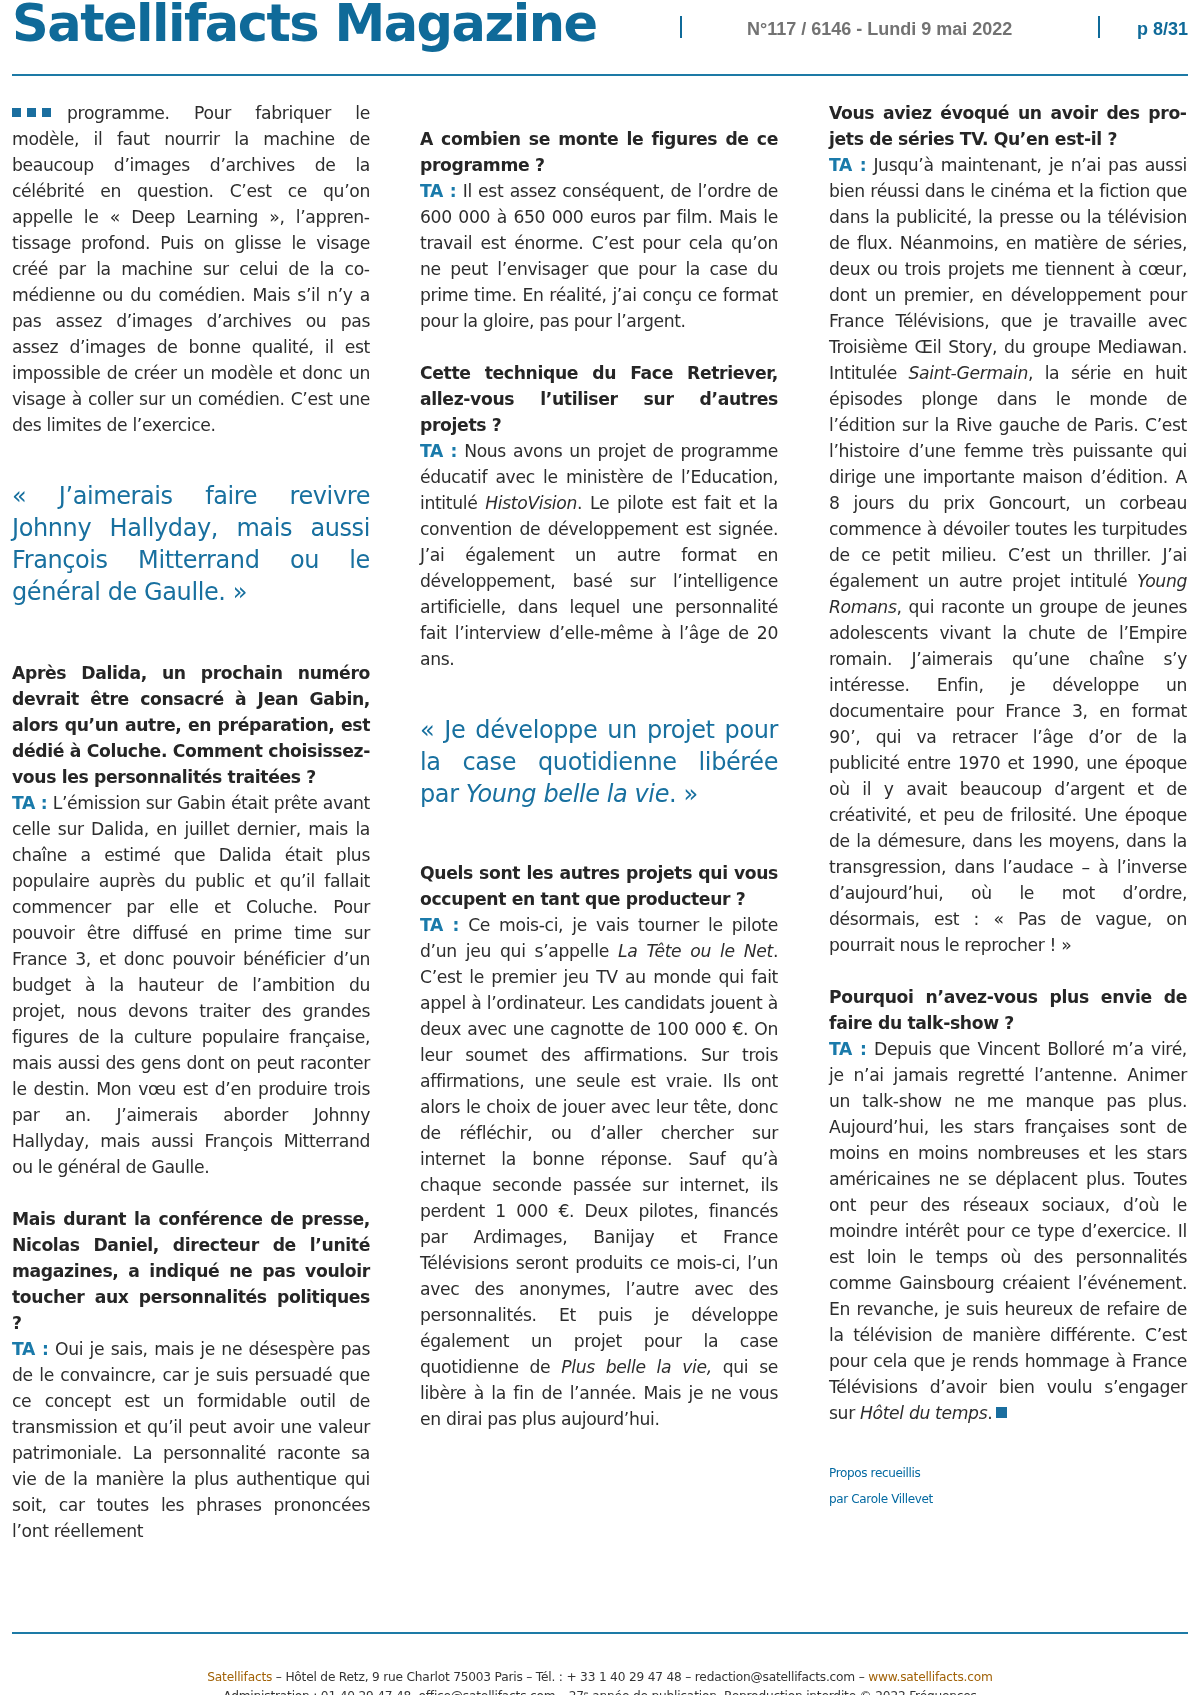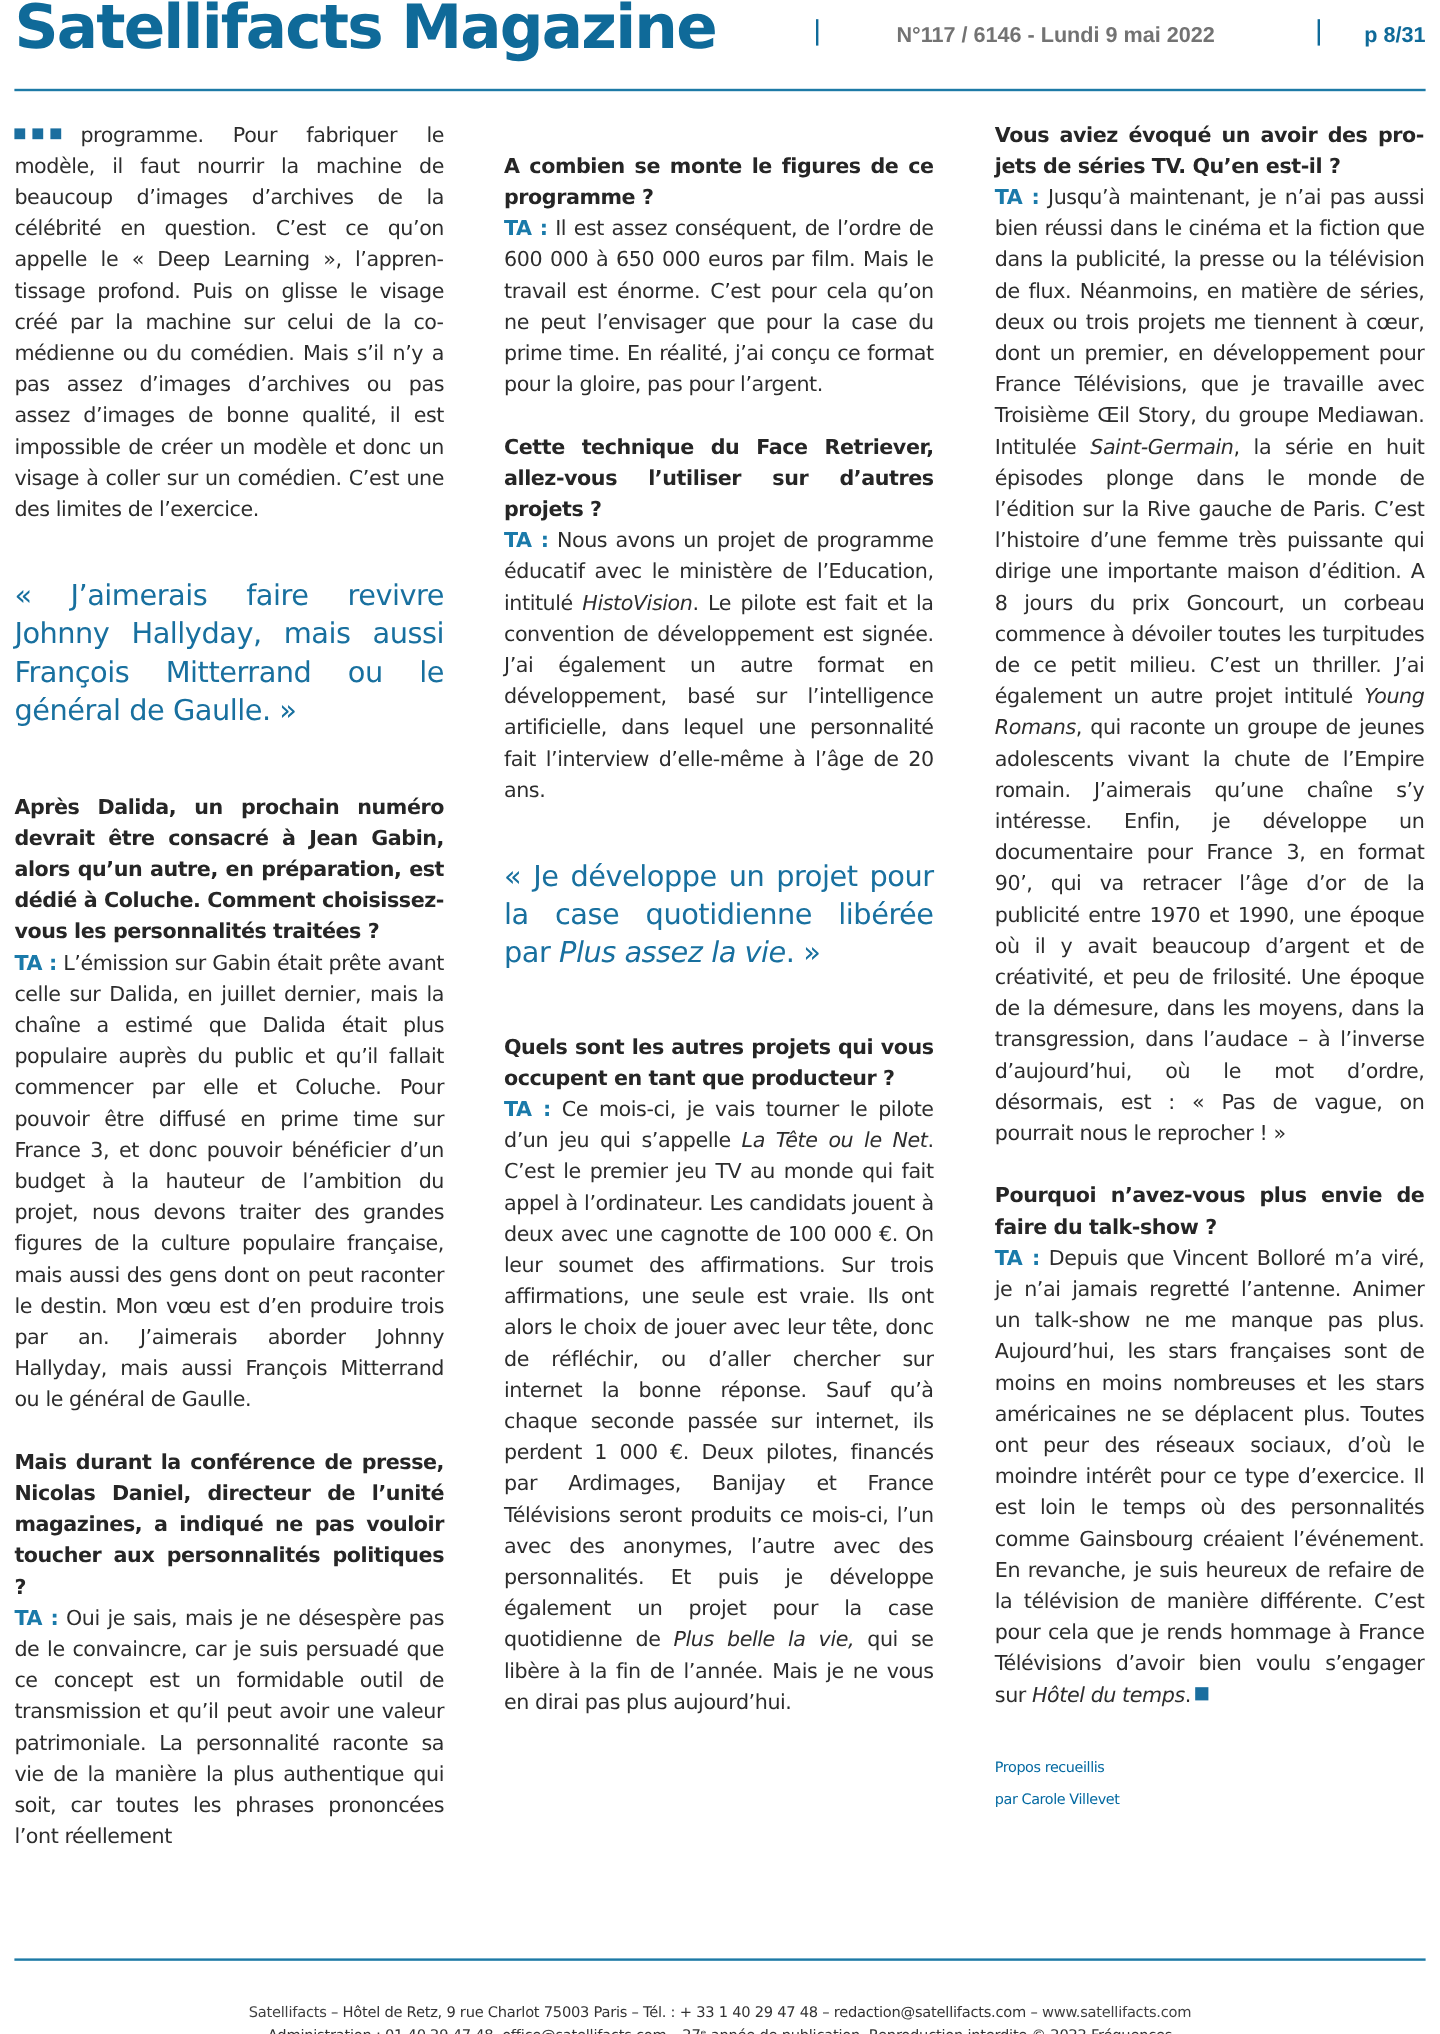--- a/index.html
+++ b/index.html
@@ -53,21 +53,21 @@
   .endmark { display: inline-block; width: 11px; height: 11px; background: #1a6e9f; vertical-align: 1px; margin-left: 4px; }
   .byline {
     text-align: right; color: #0369a1; font-size: 12px; line-height: 26px; margin: 0;
   }
 
   .footer {
     position: absolute; left: 0; width: 1200px; top: 1668px; text-align: center;
     font-family: "DejaVu Sans", sans-serif; font-size: 12.2px; line-height: 19px; color: #333;
     letter-spacing: -0.2px;
   }
-  .footer .lnk { color: #404040; }
+  .footer .lnk { color: #a16207; }
 </style>
 </head>
 <body>
 
 <div class="masthead">
   <div class="mag-title">Satellifacts Magazine</div>
   <div class="sep" style="left:668px"></div>
   <div class="issue">N°117 / 6146 - Lundi 9 mai 2022</div>
   <div class="sep" style="left:1086px"></div>
   <div class="pageno">p 8/31</div>
@@ -87,21 +87,21 @@
 </div>
 
 <div class="col" style="left:420px">
   <div style="height:26px"></div>
   <p class="q">A combien se monte le figures de ce programme ?</p>
   <p><span class="ta">TA :</span> <span>Il est assez conséquent, de l’ordre de 600 000 à 650 000 euros par film. Mais le travail est énorme. C’est pour cela qu’on ne peut l’envisager que pour la case du prime time. En réalité, j’ai conçu ce format pour la gloire, pas pour l’argent.</span></p>
   <div style="height:26px"></div>
   <p class="q">Cette technique du Face Retriever, allez-vous l’utiliser sur d’autres projets ?</p>
   <p><span class="ta">TA :</span> <span>Nous avons un projet de pro­gramme éducatif avec le ministère de l’Education, intitulé </span><em>HistoVision</em><span>. Le pilote est fait et la convention de déve­loppement est signée. J’ai également un autre format en développement, basé sur l’intelligence artificielle, dans lequel une personnalité fait l’interview d’elle-même à l’âge de 20 ans.</span></p>
   <div style="height:42px"></div>
-  <p class="pull"><span>« Je développe un projet pour la case quotidienne libérée par </span><em>Plus assez la vie</em><span>. »</span></p>
+  <p class="pull"><span>« Je développe un projet pour la case quotidienne libérée par </span><em>Young belle la vie</em><span>. »</span></p>
   <div style="height:50px"></div>
   <p class="q">Quels sont les autres projets qui vous occupent en tant que producteur ?</p>
   <p><span class="ta">TA :</span> <span>Ce mois-ci, je vais tourner le pilote d’un jeu qui s’appelle </span><em>La Tête ou le Net</em><span>. C’est le premier jeu TV au monde qui fait appel à l’ordinateur. Les candidats jouent à deux avec une cagnotte de 100 000 €. On leur soumet des affirma­tions. Sur trois affirmations, une seule est vraie. Ils ont alors le choix de jouer avec leur tête, donc de réfléchir, ou d’aller chercher sur internet la bonne réponse. Sauf qu’à chaque seconde passée sur internet, ils perdent 1 000 €. Deux pilotes, financés par Ardimages, Banijay et France Télévisions seront produits ce mois-ci, l’un avec des ano­nymes, l’autre avec des personnalités. Et puis je développe également un projet pour la case quotidienne de </span><em>Plus belle la vie,</em><span> qui se libère à la fin de l’année. Mais je ne vous en dirai pas plus aujourd’hui.</span></p>
 </div>
 
 <div class="col" style="left:829px">
   <p class="q">Vous aviez évoqué un avoir des pro­jets de séries TV. Qu’en est-il ?</p>
   <p><span class="ta">TA :</span> <span>Jusqu’à maintenant, je n’ai pas aussi bien réussi dans le cinéma et la fic­tion que dans la publicité, la presse ou la télévision de flux. Néanmoins, en ma­tière de séries, deux ou trois projets me tiennent à cœur, dont un premier, en dé­veloppement pour France Télévisions, que je travaille avec Troisième Œil Story, du groupe Mediawan. Intitulée </span><em>Saint-Germain</em><span>, la série en huit épisodes plonge dans le monde de l’édition sur la Rive gauche de Paris. C’est l’histoire d’une femme très puissante qui dirige une importante maison d’édition. A 8 jours du prix Goncourt, un corbeau commence à dévoiler toutes les turpi­tudes de ce petit milieu. C’est un thriller. J’ai également un autre projet intitulé </span><em>Young Romans</em><span>, qui raconte un groupe de jeunes adolescents vivant la chute de l’Empire romain. J’aimerais qu’une chaîne s’y intéresse. Enfin, je déve­loppe un documentaire pour France 3, en format 90’, qui va retracer l’âge d’or de la publicité entre 1970 et 1990, une époque où il y avait beaucoup d’argent et de créativité, et peu de frilosité. Une époque de la démesure, dans les moyens, dans la transgression, dans l’audace – à l’inverse d’aujourd’hui, où le mot d’ordre, désormais, est : « Pas de vague, on pourrait nous le reprocher ! »</span></p>
   <div style="height:26px"></div>
   <p class="q">Pourquoi n’avez-vous plus envie de faire du talk-show ?</p>

